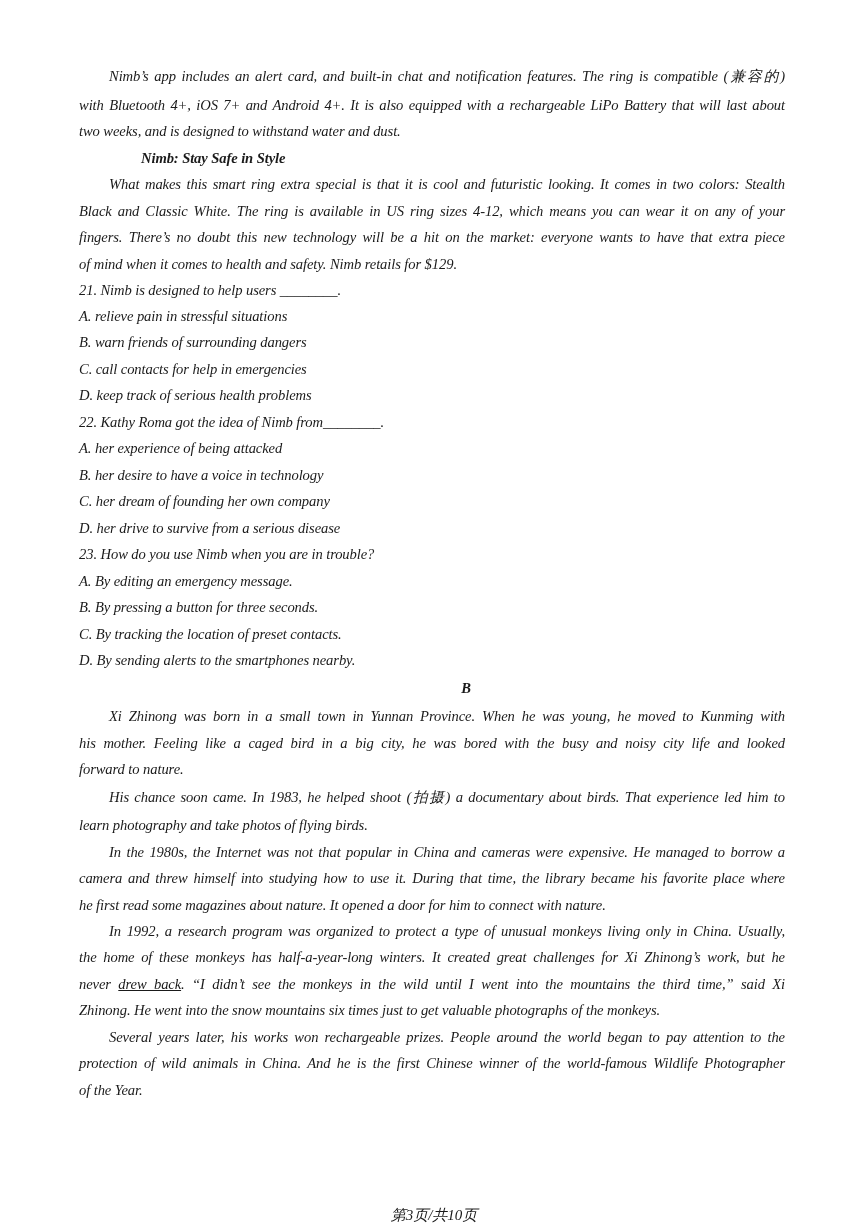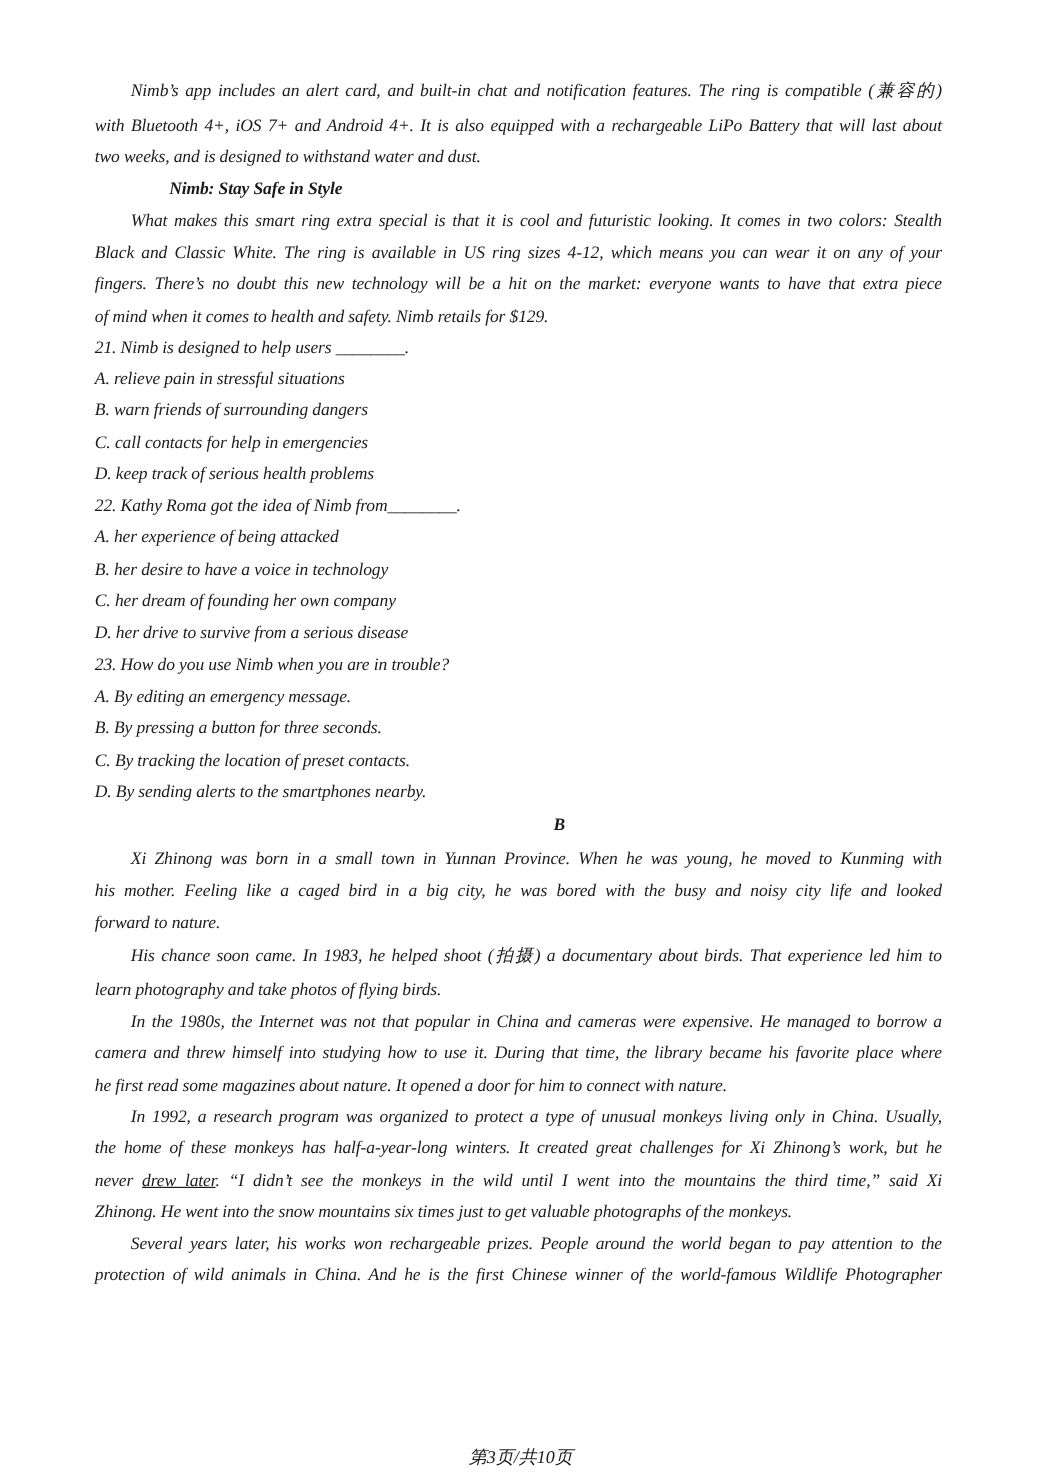--- a/index.html
+++ b/index.html
@@ -66,20 +66,21 @@
 
   <div class="line indent just" style="top:788px">His chance soon came. In 1983, he helped shoot (拍摄) a documentary about birds. That experience led him to</div>
   <div class="line" style="top:816px">learn photography and take photos of flying birds.</div>
 
   <div class="line indent just" style="top:843px">In the 1980s, the Internet was not that popular in China and cameras were expensive. He managed to borrow a</div>
   <div class="line just" style="top:869px">camera and threw himself into studying how to use it. During that time, the library became his favorite place where</div>
   <div class="line" style="top:896px">he first read some magazines about nature. It opened a door for him to connect with nature.</div>
 
   <div class="line indent just" style="top:922px">In 1992, a research program was organized to protect a type of unusual monkeys living only in China. Usually,</div>
   <div class="line just" style="top:948px">the home of these monkeys has half-a-year-long winters. It created great challenges for Xi Zhinong’s work, but he</div>
-  <div class="line just" style="top:975px"><span>never </span><span class="u">drew later</span><span>. “I didn’t see the monkeys in the wild until I went into the mountains the third time,” said Xi</span></div>
+  <div class="line just" style="top:975px"><span>never </span><span class="u">drew back</span><span>. “I didn’t see the monkeys in the wild until I went into the mountains the third time,” said Xi</span></div>
   <div class="line" style="top:1001px">Zhinong. He went into the snow mountains six times just to get valuable photographs of the monkeys.</div>
 
   <div class="line indent just" style="top:1028px">Several years later, his works won rechargeable prizes. People around the world began to pay attention to the</div>
   <div class="line just" style="top:1054px">protection of wild animals in China. And he is the first Chinese winner of the world-famous Wildlife Photographer</div>
+  <div class="line" style="top:1081px">of the Year.</div>
 
   <div class="footer">第3页/共10页</div>
 </div>
 
 </body></html>

